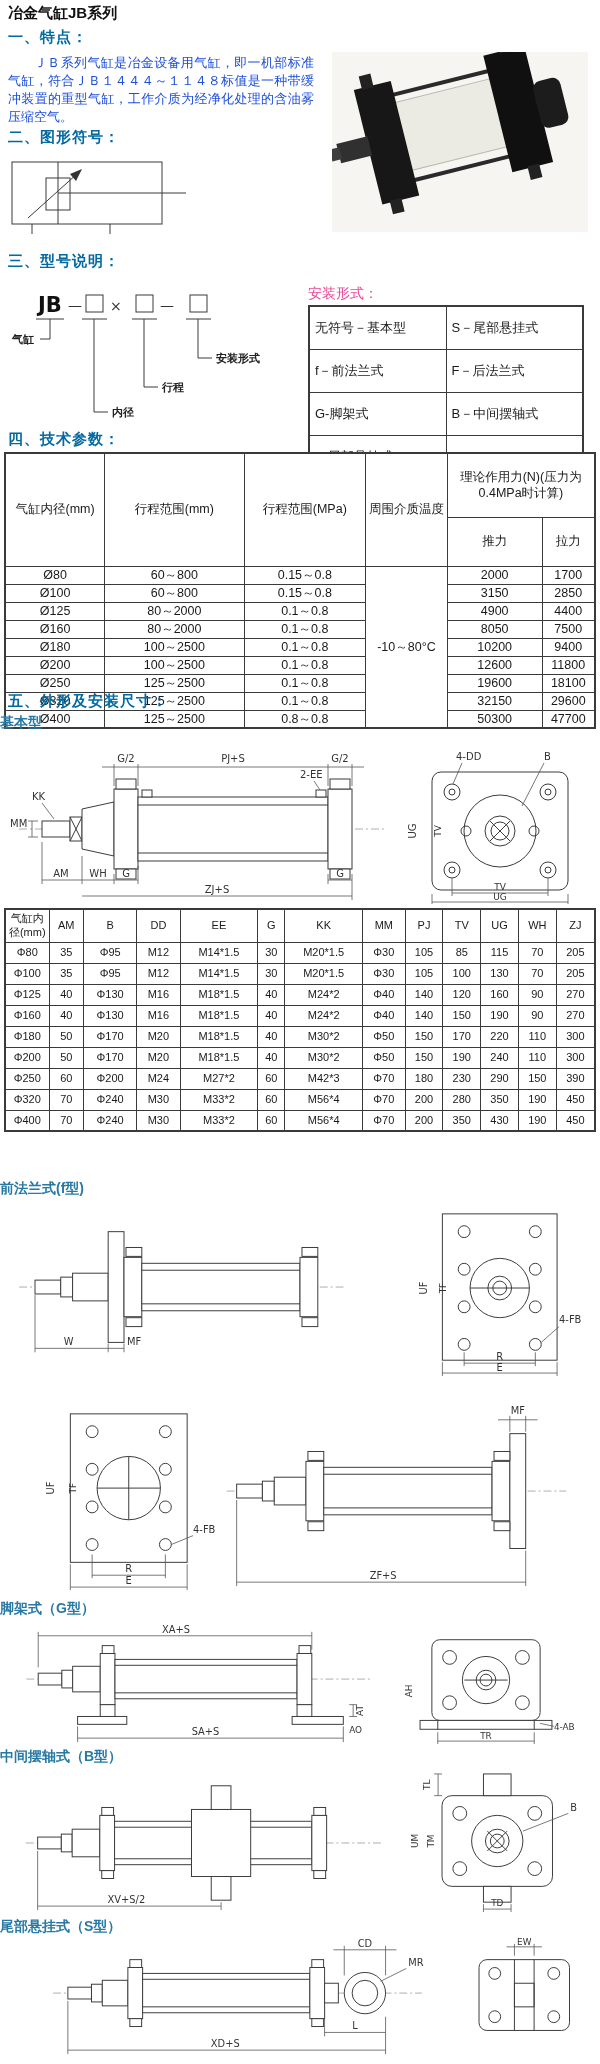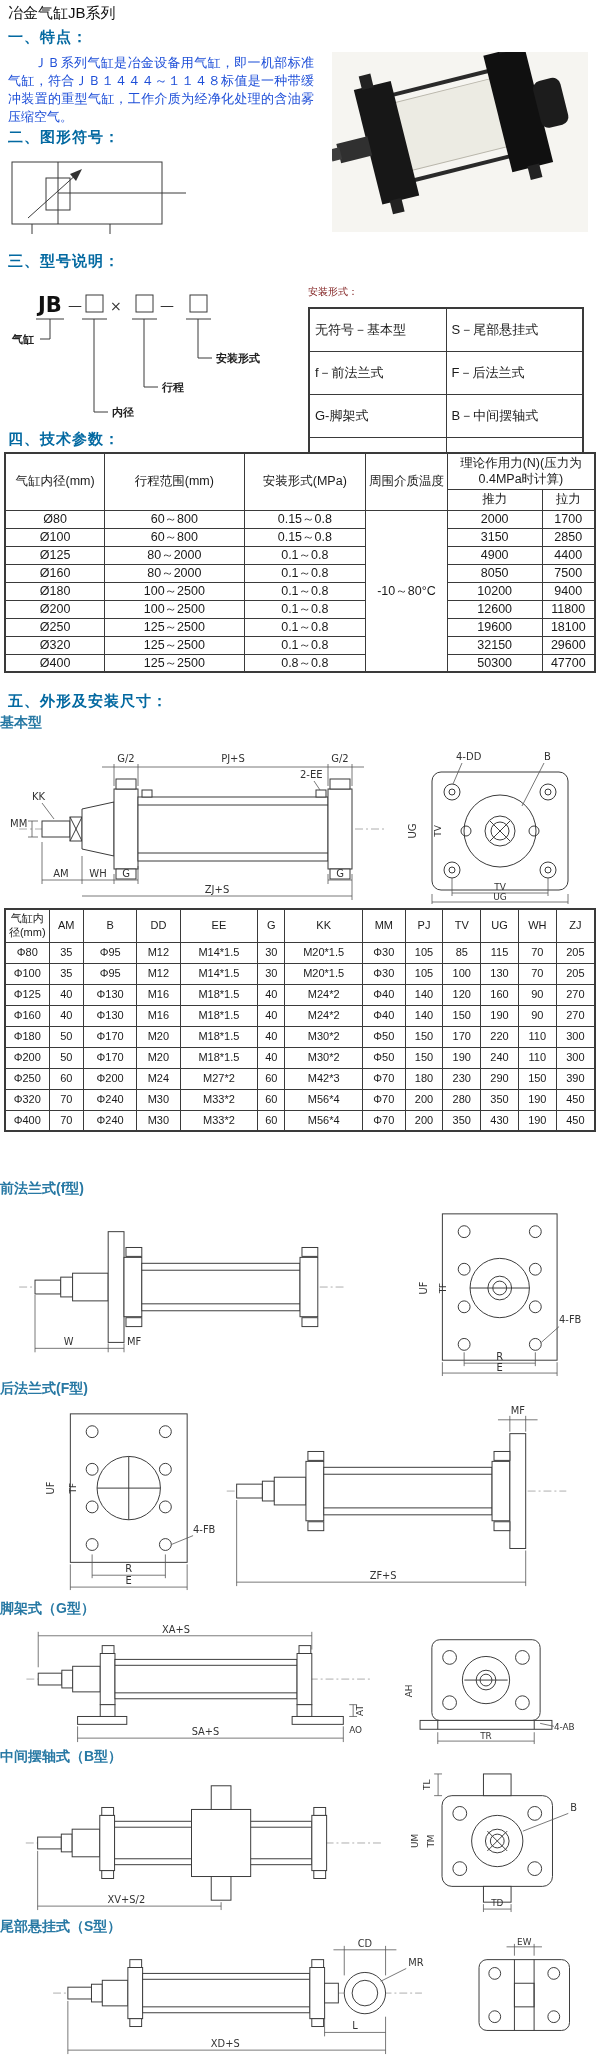--- a/index.html
+++ b/index.html
@@ -1,32 +1,32 @@
 <!DOCTYPE html>
 <html><head>
 <meta charset="utf-8">
 <style>
   *{margin:0;padding:0;box-sizing:border-box}
   html,body{background:#fff}
   body{width:600px;font-family:"Liberation Sans","DejaVu Sans",sans-serif;color:#1a1a1a}
   .page{position:relative;width:600px;height:2064px;background:#fff;overflow:hidden}
   .abs{position:absolute}
-  .title{font-size:15px;font-weight:normal;color:#111}
+  .title{font-size:15px;font-weight:bold;color:#111}
   .sec-h{font-size:15px;font-weight:bold;color:#0369a1;letter-spacing:1px}
   .blue-t{font-size:14px;font-weight:bold;color:#2879a4;text-align:left;width:507px}
   .para{font-size:13px;line-height:1.38;text-indent:2em;color:#1d4ed8;text-align:justify}
   table{border-collapse:collapse;background:#fff}
   .grid th,.grid td{border:1px solid #3a3a3a;text-align:center;vertical-align:middle}
   .grid{border:2px solid #3a3a3a}
-  #tech-table th{font-size:12.5px;font-weight:normal;padding:2px 1px;line-height:1.25}
+  #tech-table th{font-size:12.5px;font-weight:normal;padding:16px 1px;line-height:1.25}
   #tech-table td{font-size:12.5px;height:18px;line-height:1;padding:1px 4px}
   #mount-table td{height:27px;font-size:13px;text-align:left;padding:12px 5px}
   #mount-table{width:276px}
   #mount-table td{width:50%}
-  .mount-title{font-size:10px;color:#7f1d1d;margin-bottom:8px}
+  .mount-title{font-size:14px;color:#ec4899;margin-bottom:2px}
   #dims-table th{font-size:11px;font-weight:normal;padding:2px 1px;line-height:1.25}
   #dims-table td{font-size:11px;height:21px;padding:0 1px;line-height:1}
   #dims-table th:first-child{width:44px}
   svg .ln{stroke:#3b3b3b;fill:none;stroke-width:1}
   svg .fl{stroke:#3b3b3b;fill:#fff;stroke-width:1}
   svg .cl{stroke:#999;stroke-width:.8;stroke-dasharray:8 3 2 3}
   svg .dim{stroke:#555;stroke-width:.8;fill:none}
   svg text{font-size:10px;fill:#333;font-family:"DejaVu Sans",sans-serif}
   svg text.cn{font-size:11px;fill:#222;font-weight:bold}
   svg text.big{font-size:21px;font-weight:bold;fill:#111}
@@ -136,21 +136,21 @@
         <col style="width:140px">
         <col style="width:122px">
         <col style="width:82px">
         <col style="width:95px">
         <col style="width:53px">
       </colgroup>
     <thead>
       <tr>
         <th rowspan="2">气缸内径(mm)</th>
         <th rowspan="2">行程范围(mm)</th>
-        <th rowspan="2">安装形式(MPa)</th>
+        <th rowspan="2">行程范围(MPa)</th>
         <th rowspan="2">周围介质温度</th>
         <th colspan="2">理论作用力(N)(压力为0.4MPa时计算)</th>
       </tr>
       <tr>
         <th>推力</th>
         <th>拉力</th>
       </tr>
     </thead>
     <tbody id="tech-tbody">
         <tr>
@@ -508,21 +508,20 @@
         <line x1="534" y1="152" x2="534" y2="166" class="dim"></line>
       <line x1="462" y1="163" x2="534" y2="163" class="dim"></line>
       <text x="498" y="160" text-anchor="middle">R</text>
       <line x1="440" y1="162" x2="440" y2="176" class="dim"></line>
         <line x1="556" y1="162" x2="556" y2="176" class="dim"></line>
       <line x1="440" y1="173" x2="556" y2="173" class="dim"></line>
       <text x="498" y="171" text-anchor="middle">E</text>
     </svg>
   </div>
 
-  <div class="abs blue-t" style="top:1380px;left:0">后法兰式(F型)</div>
 
   <div class="abs" style="top:1400px;left:4px">
     <svg width="592" height="196" viewBox="0 0 592 198">
       <rect x="64" y="14" width="118" height="150" class="fl"></rect>
       <circle cx="86" cy="32" r="6" class="ln"></circle>
         <circle cx="160" cy="32" r="6" class="ln"></circle>
       <circle cx="86" cy="70" r="6" class="ln"></circle>
         <circle cx="160" cy="70" r="6" class="ln"></circle>
       <circle cx="86" cy="108" r="6" class="ln"></circle>
         <circle cx="160" cy="108" r="6" class="ln"></circle>

